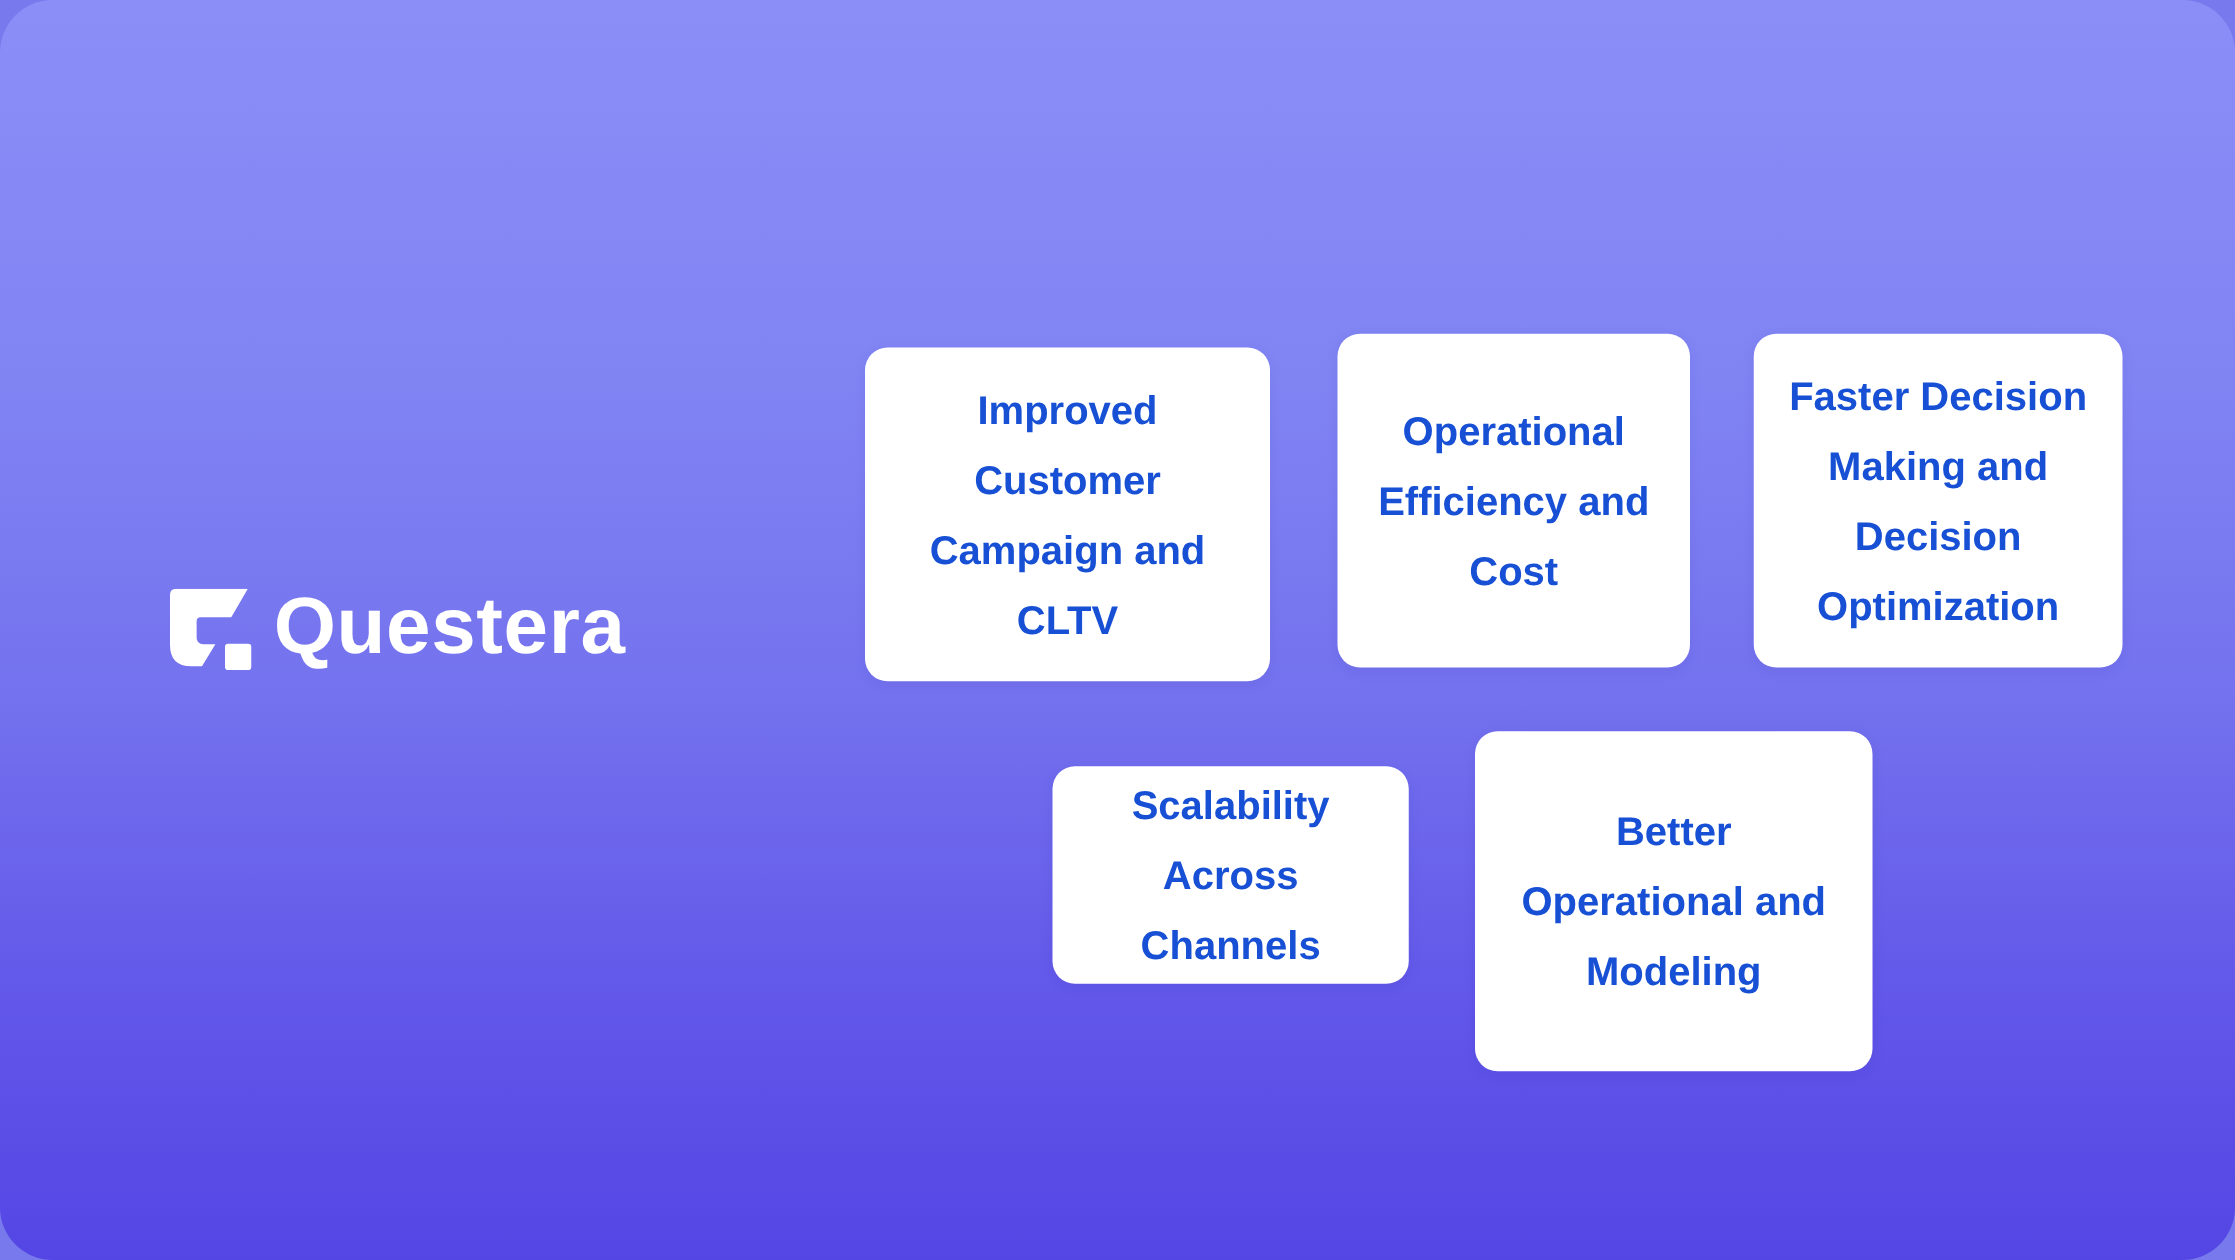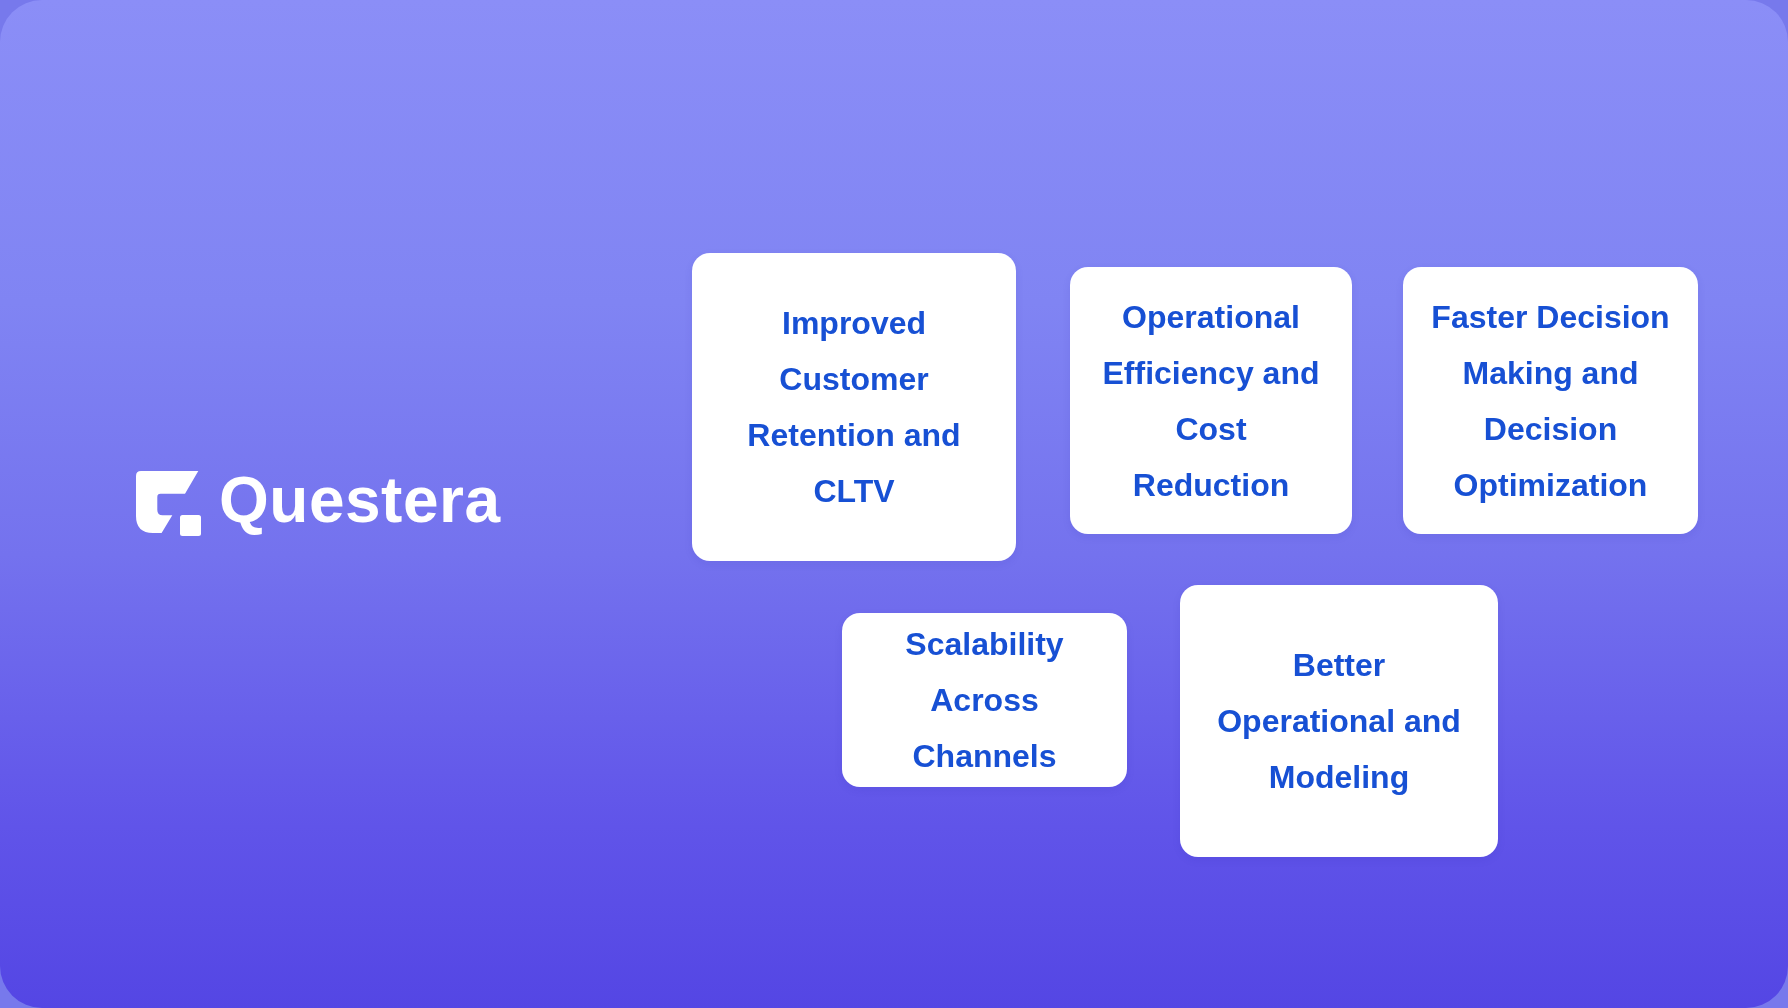--- a/index.html
+++ b/index.html
@@ -57,21 +57,21 @@
   .card .line {
     display: block;
     white-space: nowrap;
     color: var(--card-text, #1750d4);
     font-size: 32px;
     font-weight: 700;
     line-height: 56px;
     letter-spacing: 0px;
   }
   
-  #card-0 { left: 692px;  top: 253px; width: 324px; height: 308px; }
+  #card-0 { left: 692px;  top: 278px; width: 324px; height: 267px; }
   #card-1 { left: 1070px; top: 267px; width: 282px; height: 267px; }
   #card-2 { left: 1403px; top: 267px; width: 295px; height: 267px; }
   #card-3 { left: 842px;  top: 613px; width: 285px; height: 174px; }
   #card-4 { left: 1180px; top: 585px; width: 318px; height: 272px; }
 </style>
 </head>
 <body>
 
 <div class="stage">
 
@@ -94,29 +94,28 @@
              Z"></path>
         <rect fill="#ffffff" x="44" y="44" width="21" height="21" rx="2.5"></rect>
       </svg>
     </span>
     <span class="wordmark">Questera</span>
   </div>
 
   <div class="card" id="card-0">
     <span class="line">Improved</span>
     <span class="line">Customer</span>
-    <span class="line">Retention and</span>
+    <span class="line">Campaign and</span>
     <span class="line">CLTV</span>
   </div>
 
   <div class="card" id="card-1">
     <span class="line">Operational</span>
     <span class="line">Efficiency and</span>
     <span class="line">Cost</span>
-    <span class="line">Reduction</span>
   </div>
 
   <div class="card" id="card-2">
     <span class="line">Faster Decision</span>
     <span class="line">Making and</span>
     <span class="line">Decision</span>
     <span class="line">Optimization</span>
   </div>
 
   <div class="card" id="card-3">

